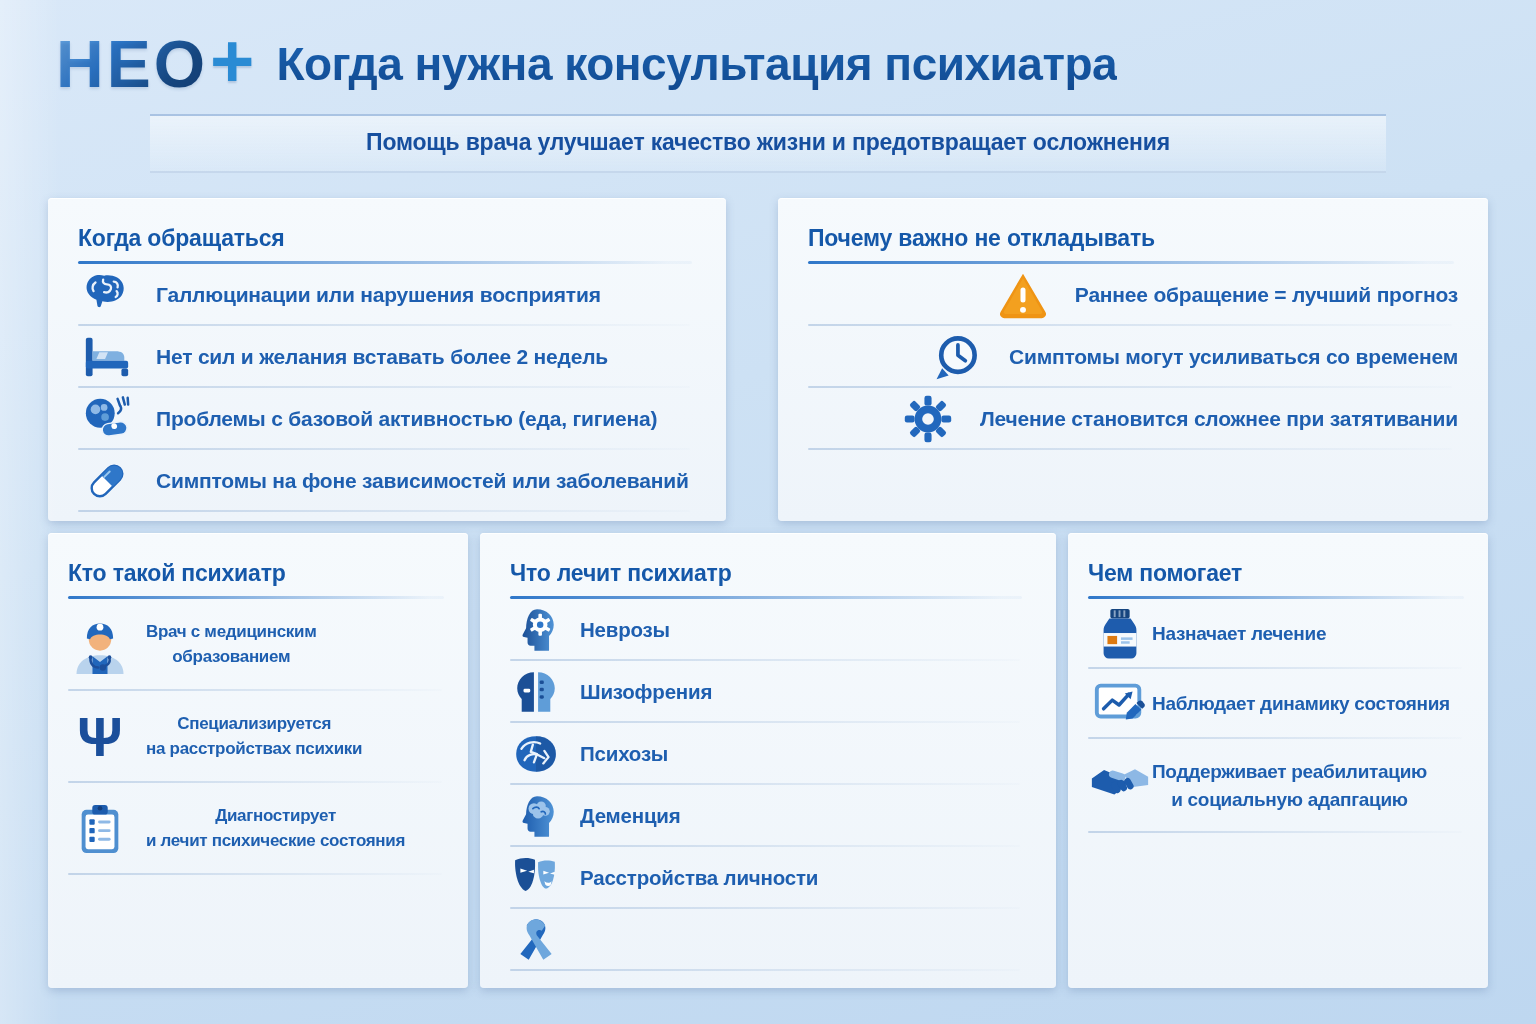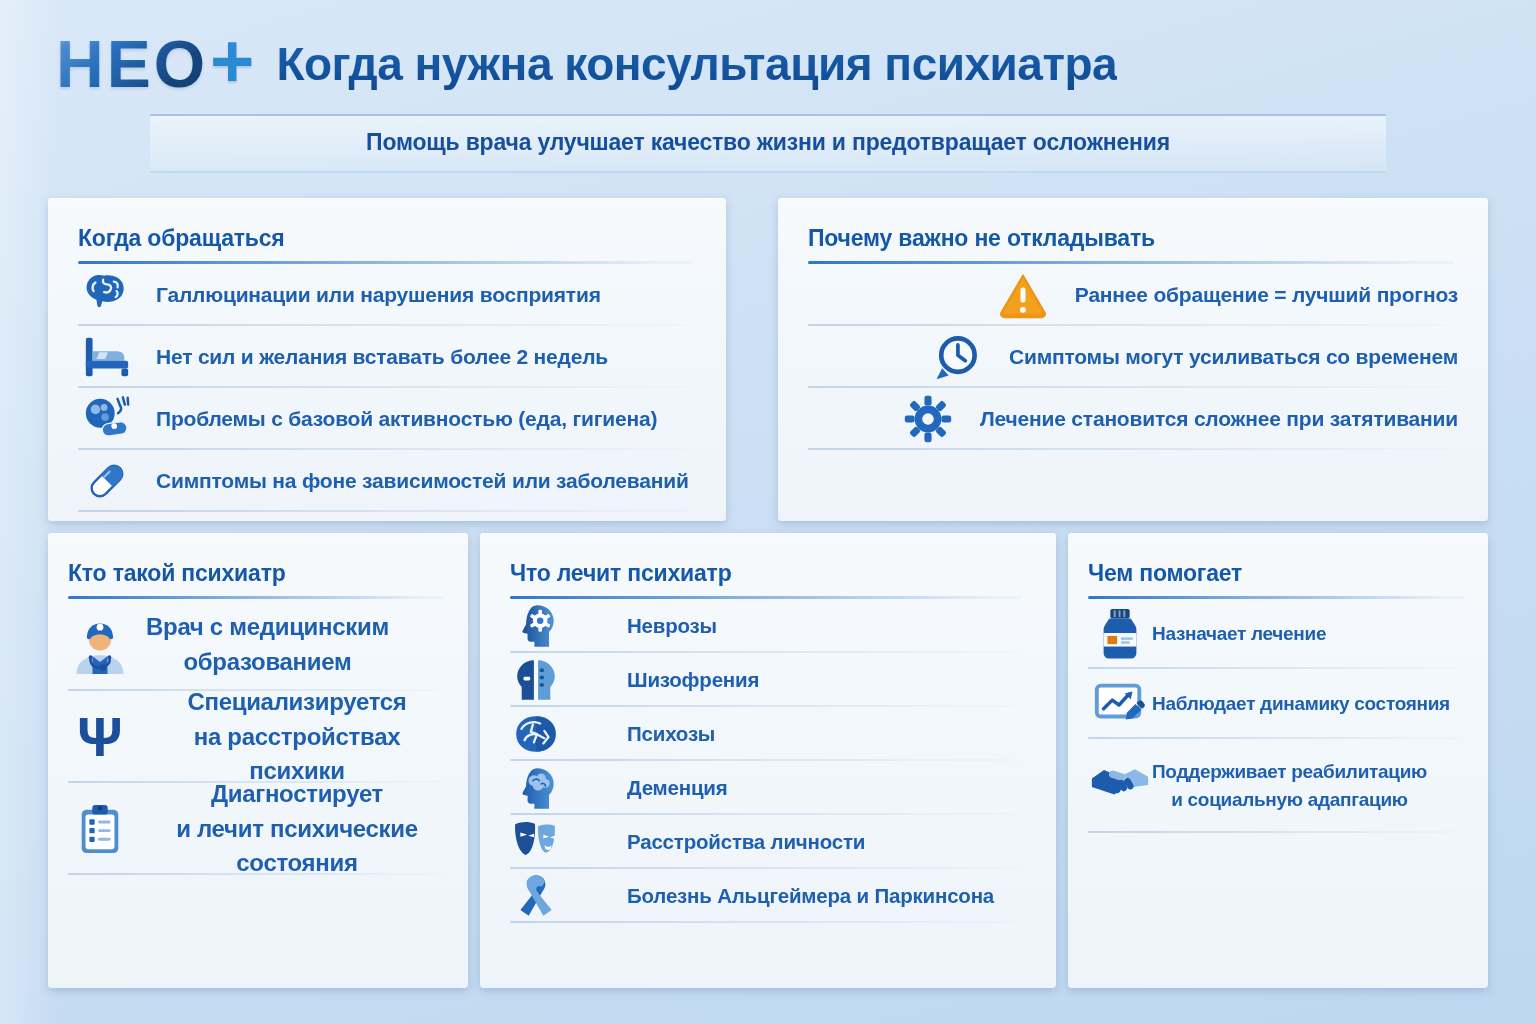--- a/index.html
+++ b/index.html
@@ -55,22 +55,22 @@
   .card-title{ font-size:23px; font-weight:700; color:#1558a9; letter-spacing:-.2px; }
   
   .row{ position:relative; display:flex; align-items:center; }
   .row::after{ content:""; position:absolute; left:0; right:6px; bottom:0; height:2px; border-radius:1px;
     background:linear-gradient(90deg,rgba(148,178,214,.5),rgba(148,178,214,.03)); }
   .icon-col{ display:flex; justify-content:center; align-items:center; }
   .item-text{ font-weight:700; color:#1e5fb0; white-space:pre-line; letter-spacing:-.2px; }
   
   .card-when  .row{ height:62px; } .card-when  .icon-col{ flex:0 0 58px; } .card-when  .item-text{ font-size:21px; margin-left:20px; }
   .card-why   .row{ height:62px;justify-content:flex-end; } .card-why   .icon-col{ flex:0 0 60px; } .card-why   .item-text{ font-size:21px; margin-left:22px; }
-  .card-who   .row{ height:92px; } .card-who   .icon-col{ flex:0 0 64px; } .card-who   .item-text{ font-size:24px; margin-left:14px; line-height:1.45; letter-spacing:-.3px; }
-  .card-treats .row{ height:54px;gap:47px; } .card-treats .icon-col{ flex:0 0 52px; } .card-treats .item-text{ font-size:20.5px; margin-left:18px; }
+  .card-who   .row{ height:92px; } .card-who   .icon-col{ flex:0 0 64px; } .card-who   .item-text{ font-size:17px; margin-left:14px; line-height:1.45; letter-spacing:-.3px; }
+  .card-treats .row{ height:62px; } .card-treats .icon-col{ flex:0 0 52px; } .card-treats .item-text{ font-size:20.5px; margin-left:18px; }
   .card-helps .row{ height:70px; } .card-helps .row.tall{ height:94px; }
   .card-helps .icon-col{ flex:0 0 64px; } .card-helps .item-text{ font-size:19px; line-height:1.45; letter-spacing:-.3px; }
   .psi{ font-size:56px; font-weight:700; color:#1b4f9b; line-height:1; }
   svg{ display:block; }
 </style>
 </head>
 <body>
 
 <div class="page">
 
@@ -348,21 +348,20 @@
         </span>
         <span class="item-text">Расстройства личности</span>
       </div>
       <div class="row">
         <span class="icon-col">
           <svg width="48" height="48" viewBox="0 0 46 46">
             <path d="M23 3c5 0 9 3.6 9 8.6 0 2.6-1 4.8-2.6 6.9L16 42l-8-5.5 13.5-17c1.2-1.6 1.6-3 1-4.4-.8-1.8-3.4-2.3-5-1l-3.4-5C15.4 6.6 19 3 23 3z" fill="#2268bd"></path>
             <path d="M23 3c-5 0-9 3.6-9 8.6 0 2.6 1 4.8 2.6 6.9L30 42l8-5.5-13.5-17c-1.2-1.6-1.6-3-1-4.4.8-1.8 3.4-2.3 5-1l3.4-5C30.6 6.6 27 3 23 3z" fill="#6ea7dd"></path>
           </svg>
         </span>
-        <span class="item-text">Болезнь Альцгеймера и Паркинсона</span>
       </div>
     </div>
 
     <div class="card card-bottom card-narrow card-helps">
       <div class="card-head">
         <span class="card-title">Чем помогает</span>
       </div>
       <div class="row">
         <span class="icon-col">
           <svg width="56" height="56" viewBox="0 0 58 58">

